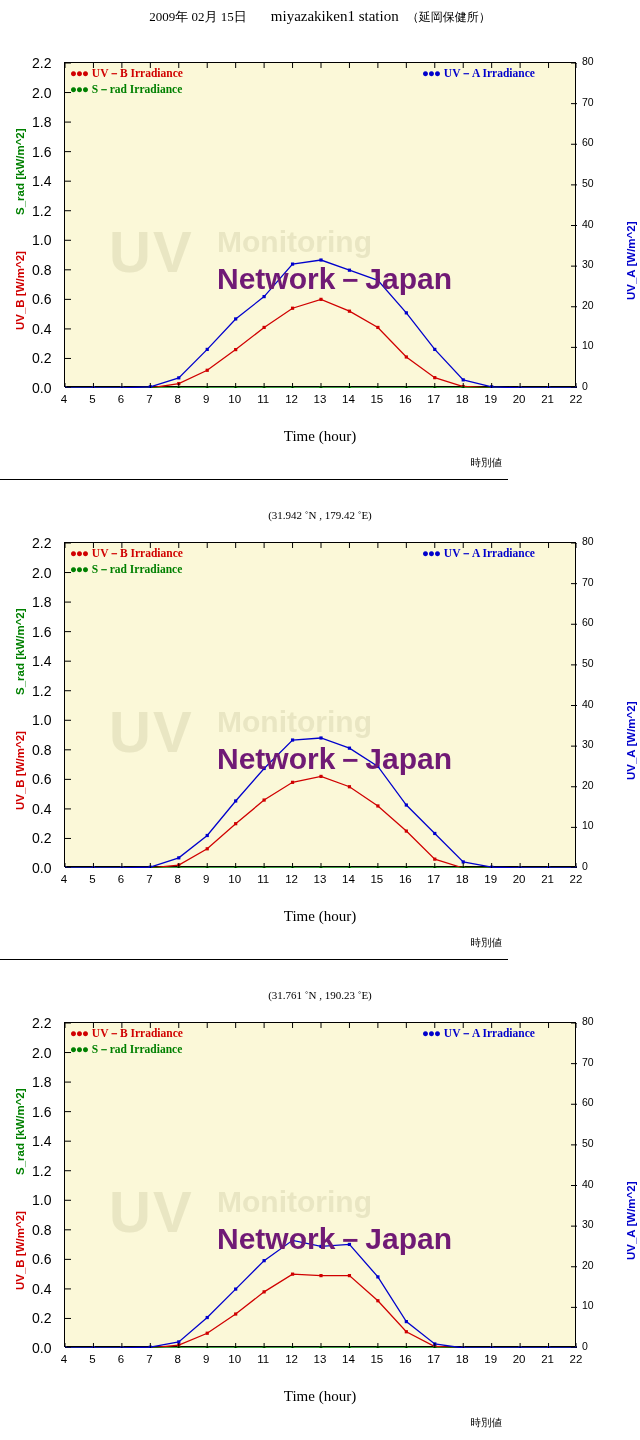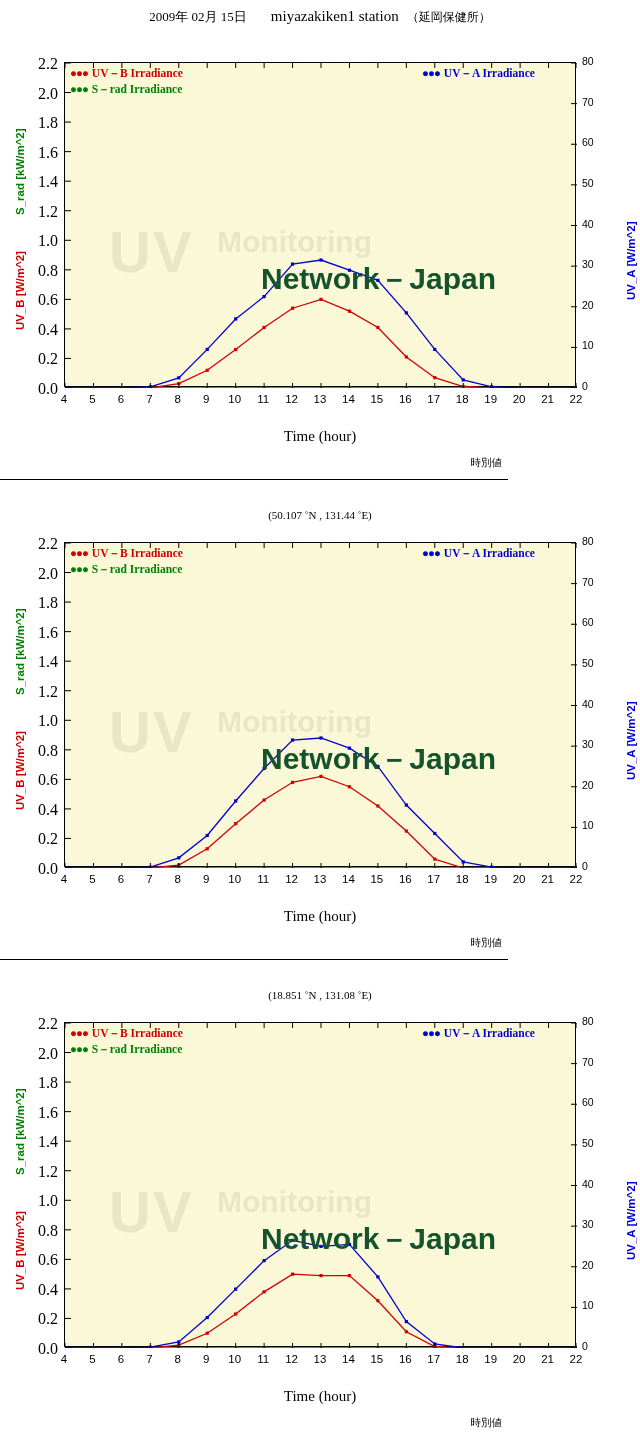--- a/index.html
+++ b/index.html
@@ -8,28 +8,28 @@
   .panel:last-child{border-bottom:none;}
   .title-row{position:absolute;left:0;top:8px;width:640px;text-align:center;font-size:15px;color:#000;white-space:nowrap;}
   .title-row .jp{font-size:13px;}
   .title-row .sta{margin-left:24px;}
   .title-row .paren{font-size:12px;margin-left:8px;}
   .coord{position:absolute;left:0;top:29px;width:640px;text-align:center;font-size:11px;color:#000;}
   .plot{position:absolute;left:64px;top:62px;width:512px;height:325px;background:#fbf8d8;border:1px solid #000;box-sizing:border-box;}
   .watermark{position:absolute;left:0;top:0;width:100%;height:100%;overflow:hidden;pointer-events:none;}
   .wm1{position:absolute;left:44px;top:155px;font-size:58px;font-weight:bold;color:#e9e6c3;font-family:"Liberation Sans",sans-serif;letter-spacing:2px;}
   .wm2{position:absolute;left:152px;top:162px;font-size:30px;font-weight:bold;color:#e9e6c3;font-family:"Liberation Sans",sans-serif;}
-  .wm3{position:absolute;left:152px;top:196px;font-size:30px;font-weight:bold;color:#14532d;font-family:"Liberation Sans",sans-serif;margin-left:44px;}
+  .wm3{position:absolute;left:152px;top:196px;font-size:30px;font-weight:bold;color:#701a75;font-family:"Liberation Sans",sans-serif;}
   svg{display:block;}
   .legend{position:absolute;font-size:11.5px;font-family:"Liberation Serif",serif;font-weight:bold;white-space:nowrap;}
   .legend .dots{display:inline-block;margin-right:4px;letter-spacing:-1px;}
   .lg-uvb{left:70px;top:66px;color:#d00000;}
   .lg-srad{left:70px;top:82px;color:#008000;text-align:right;}
   .lg-uva{left:422px;top:66px;color:#0000cc;}
-  .yl-left{position:absolute;font-size:16px;font-family:Liberation Serif, serif;text-align:right;color:#000;width:26px;}
+  .yl-left{position:absolute;font-size:14px;font-family:Liberation Sans, sans-serif;color:#000;width:26px;}
   .yl-right{position:absolute;font-size:10.5px;font-family:"Liberation Sans",sans-serif;text-align:left;color:#000;width:26px;}
   .xl{position:absolute;font-size:11.5px;font-family:"Liberation Sans",sans-serif;text-align:center;width:20px;color:#000;}
   .axtitle-x{position:absolute;left:0;top:428px;width:640px;text-align:center;font-size:15px;color:#000;}
   .rot{position:absolute;transform-origin:0 0;transform:rotate(-90deg);font-size:11.5px;font-weight:bold;white-space:nowrap;font-family:"Liberation Sans",sans-serif;}
   .lab-uvb{color:#d00000;left:14px;top:330px;}
   .lab-srad{color:#008000;left:14px;top:215px;}
   .lab-uva{color:#0000cc;left:625px;top:300px;}
   .jikan{position:absolute;right:6px;top:456px;font-size:10.5px;color:#000;font-family:"Liberation Serif",serif;}
 </style>
 </head>
@@ -209,21 +209,21 @@
       <div class="xl" style="left:509.1111111111111px;top:393px">20</div>
       <div class="xl" style="left:537.5555555555555px;top:393px">21</div>
       <div class="xl" style="left:566px;top:393px">22</div>
       <div class="axtitle-x">Time (hour)</div>
       <div class="rot lab-uvb">UV_B [W/m^2]</div>
       <div class="rot lab-srad">S_rad [kW/m^2]</div>
       <div class="rot lab-uva">UV_A [W/m^2]</div>
       <div class="jikan">時別値</div>
     </div>
     <div class="panel">
-      <div class="coord">(50.107 ˚N ,  131.44 ˚E)</div>
+      <div class="coord">(31.942 ˚N ,  179.42 ˚E)</div>
       <div class="plot">
         <div class="watermark">
           <div class="wm1">UV</div>
           <div class="wm2">Monitoring</div>
           <div class="wm3">Network－Japan</div>
         </div>
         <svg width="512" height="325">
           <polyline points="0.00,325.00 28.44,325.00 56.89,325.00 85.33,325.00 113.78,322.05 142.22,305.80 170.67,280.68 199.11,257.05 227.56,239.32 256.00,233.41 284.44,243.75 312.89,262.95 341.33,288.07 369.78,316.14 398.22,325.00 426.67,325.00 455.11,325.00 483.56,325.00 512.00,325.00" fill="none" stroke="#d00000" stroke-width="1.3"></polyline>
           <rect x="-1.60" y="323.40" width="3.2" height="3.2" fill="#d00000"></rect>
           <rect x="26.84" y="323.40" width="3.2" height="3.2" fill="#d00000"></rect>
@@ -388,21 +388,21 @@
       <div class="xl" style="left:509.1111111111111px;top:393px">20</div>
       <div class="xl" style="left:537.5555555555555px;top:393px">21</div>
       <div class="xl" style="left:566px;top:393px">22</div>
       <div class="axtitle-x">Time (hour)</div>
       <div class="rot lab-uvb">UV_B [W/m^2]</div>
       <div class="rot lab-srad">S_rad [kW/m^2]</div>
       <div class="rot lab-uva">UV_A [W/m^2]</div>
       <div class="jikan">時別値</div>
     </div>
     <div class="panel">
-      <div class="coord">(18.851 ˚N ,  131.08 ˚E)</div>
+      <div class="coord">(31.761 ˚N ,  190.23 ˚E)</div>
       <div class="plot">
         <div class="watermark">
           <div class="wm1">UV</div>
           <div class="wm2">Monitoring</div>
           <div class="wm3">Network－Japan</div>
         </div>
         <svg width="512" height="325">
           <polyline points="0.00,325.00 28.44,325.00 56.89,325.00 85.33,325.00 113.78,322.05 142.22,310.23 170.67,291.02 199.11,268.86 227.56,251.14 256.00,252.61 284.44,252.61 312.89,277.73 341.33,308.75 369.78,323.52 398.22,325.00 426.67,325.00 455.11,325.00 483.56,325.00 512.00,325.00" fill="none" stroke="#d00000" stroke-width="1.3"></polyline>
           <rect x="-1.60" y="323.40" width="3.2" height="3.2" fill="#d00000"></rect>
           <rect x="26.84" y="323.40" width="3.2" height="3.2" fill="#d00000"></rect>

